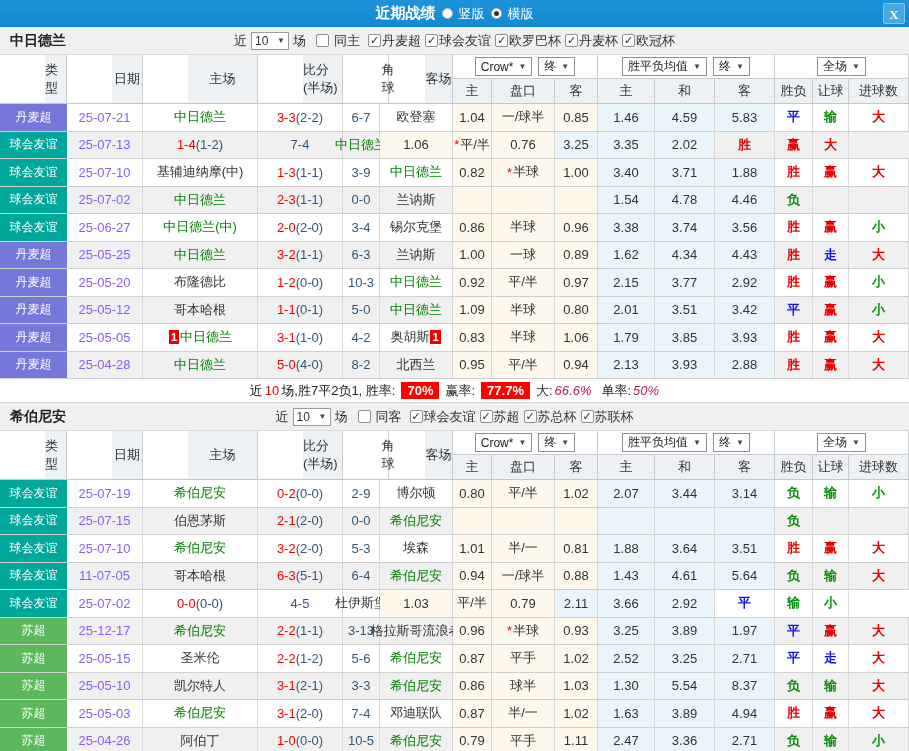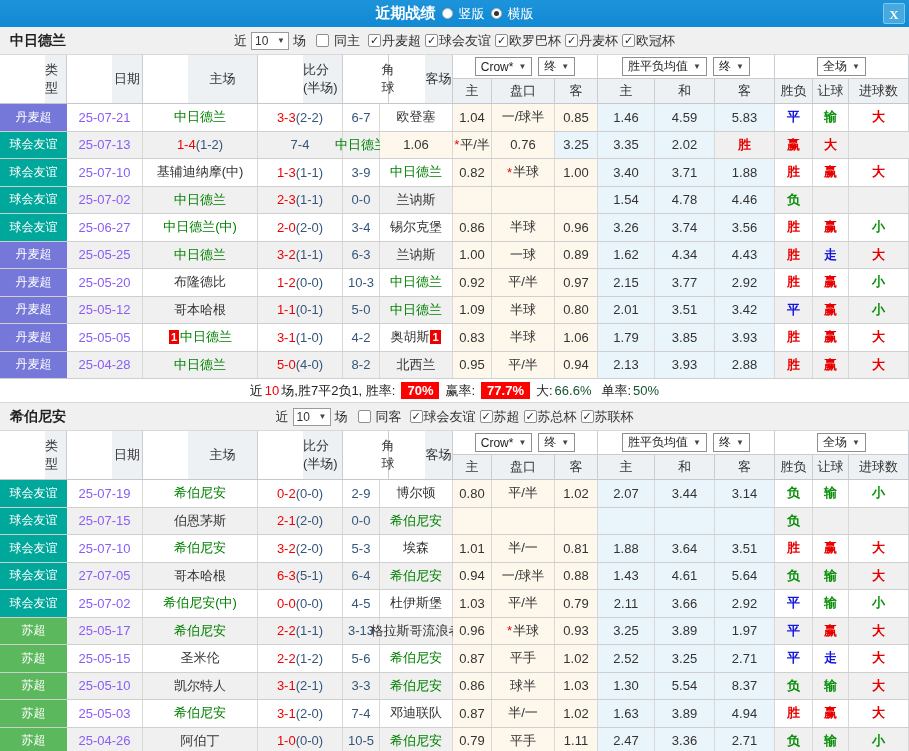--- a/index.html
+++ b/index.html
@@ -109,21 +109,21 @@
     background:#ee0000; color:#fff; font-size:11px; font-weight:bold;
     padding:0 2px; margin:0 1px; line-height:14px;
   }
 
   
   .summary {
     height:24px; background:#fff; border-bottom:1px solid #d9d9d9;
     display:flex; align-items:center; justify-content:center; gap:2px; font-size:13px; color:#222;
   }
   .num-red { color:#ee0000; }
-  .num-blue { color:#14532d; }
+  .num-blue { color:#be185d;font-style:italic; }
   .pct-box { background:#ff0000; color:#fff; font-weight:bold; padding:1px 6px; margin:0 4px; }
 </style>
 </head>
 <body>
 
 <div class="page">
 
   <div class="titlebar">
     <div class="title-group">
       <span class="title">近期战绩</span>
@@ -305,21 +305,21 @@
           <span class="ft">2-0</span>
           <span class="ht">(2-0)</span>
         </div>
         <div class="cell c-corner">3-4</div>
         <div class="cell c-team">
           <span>锡尔克堡</span>
         </div>
         <div class="cell c-crow">0.86</div>
         <div class="cell c-crow">半球</div>
         <div class="cell c-crow">0.96</div>
-        <div class="cell c-avg">3.26</div>
+        <div class="cell c-avg">3.38</div>
         <div class="cell c-avg">3.74</div>
         <div class="cell c-avg">3.56</div>
         <div class="cell c-res" style="color: rgb(232, 0, 0);">胜</div>
         <div class="cell c-res" style="color: rgb(232, 0, 0);">赢</div>
         <div class="cell c-res" style="color: rgb(11, 143, 11);">小</div>
       </div>
       <div class="row odd">
         <div class="cell c-type" style="background: rgb(118, 120, 217);">丹麦超</div>
         <div class="cell c-date">25-05-25</div>
         <div class="cell c-team">
@@ -587,21 +587,21 @@
         <div class="cell c-crow">0.81</div>
         <div class="cell c-avg">1.88</div>
         <div class="cell c-avg">3.64</div>
         <div class="cell c-avg">3.51</div>
         <div class="cell c-res" style="color: rgb(232, 0, 0);">胜</div>
         <div class="cell c-res" style="color: rgb(232, 0, 0);">赢</div>
         <div class="cell c-res" style="color: rgb(232, 0, 0);">大</div>
       </div>
       <div class="row odd">
         <div class="cell c-type" style="background: rgb(0, 167, 155);">球会友谊</div>
-        <div class="cell c-date">27-07-05</div>
+        <div class="cell c-date">11-07-05</div>
         <div class="cell c-team">
           <span>哥本哈根</span>
         </div>
         <div class="cell c-score">
           <span class="ft">6-3</span>
           <span class="ht">(5-1)</span>
         </div>
         <div class="cell c-corner">6-4</div>
         <div class="cell c-team">
           <span class="self">希伯尼安</span>
@@ -612,44 +612,41 @@
         <div class="cell c-avg">1.43</div>
         <div class="cell c-avg">4.61</div>
         <div class="cell c-avg">5.64</div>
         <div class="cell c-res" style="color: rgb(11, 143, 11);">负</div>
         <div class="cell c-res" style="color: rgb(11, 143, 11);">输</div>
         <div class="cell c-res" style="color: rgb(232, 0, 0);">大</div>
       </div>
       <div class="row">
         <div class="cell c-type" style="background: rgb(0, 167, 155);">球会友谊</div>
         <div class="cell c-date">25-07-02</div>
-        <div class="cell c-team">
-          <span class="self">希伯尼安(中)</span>
-        </div>
         <div class="cell c-score">
           <span class="ft">0-0</span>
           <span class="ht">(0-0)</span>
         </div>
         <div class="cell c-corner">4-5</div>
         <div class="cell c-team">
           <span>杜伊斯堡</span>
         </div>
         <div class="cell c-crow">1.03</div>
         <div class="cell c-crow">平/半</div>
         <div class="cell c-crow">0.79</div>
         <div class="cell c-avg">2.11</div>
         <div class="cell c-avg">3.66</div>
         <div class="cell c-avg">2.92</div>
         <div class="cell c-res" style="color: rgb(21, 21, 221);">平</div>
         <div class="cell c-res" style="color: rgb(11, 143, 11);">输</div>
         <div class="cell c-res" style="color: rgb(11, 143, 11);">小</div>
       </div>
       <div class="row odd">
         <div class="cell c-type" style="background: rgb(92, 184, 92);">苏超</div>
-        <div class="cell c-date">25-05-17</div>
+        <div class="cell c-date">25-12-17</div>
         <div class="cell c-team">
           <span class="self">希伯尼安</span>
         </div>
         <div class="cell c-score">
           <span class="ft">2-2</span>
           <span class="ht">(1-1)</span>
         </div>
         <div class="cell c-corner">3-13</div>
         <div class="cell c-team">
           <span>格拉斯哥流浪者</span>

